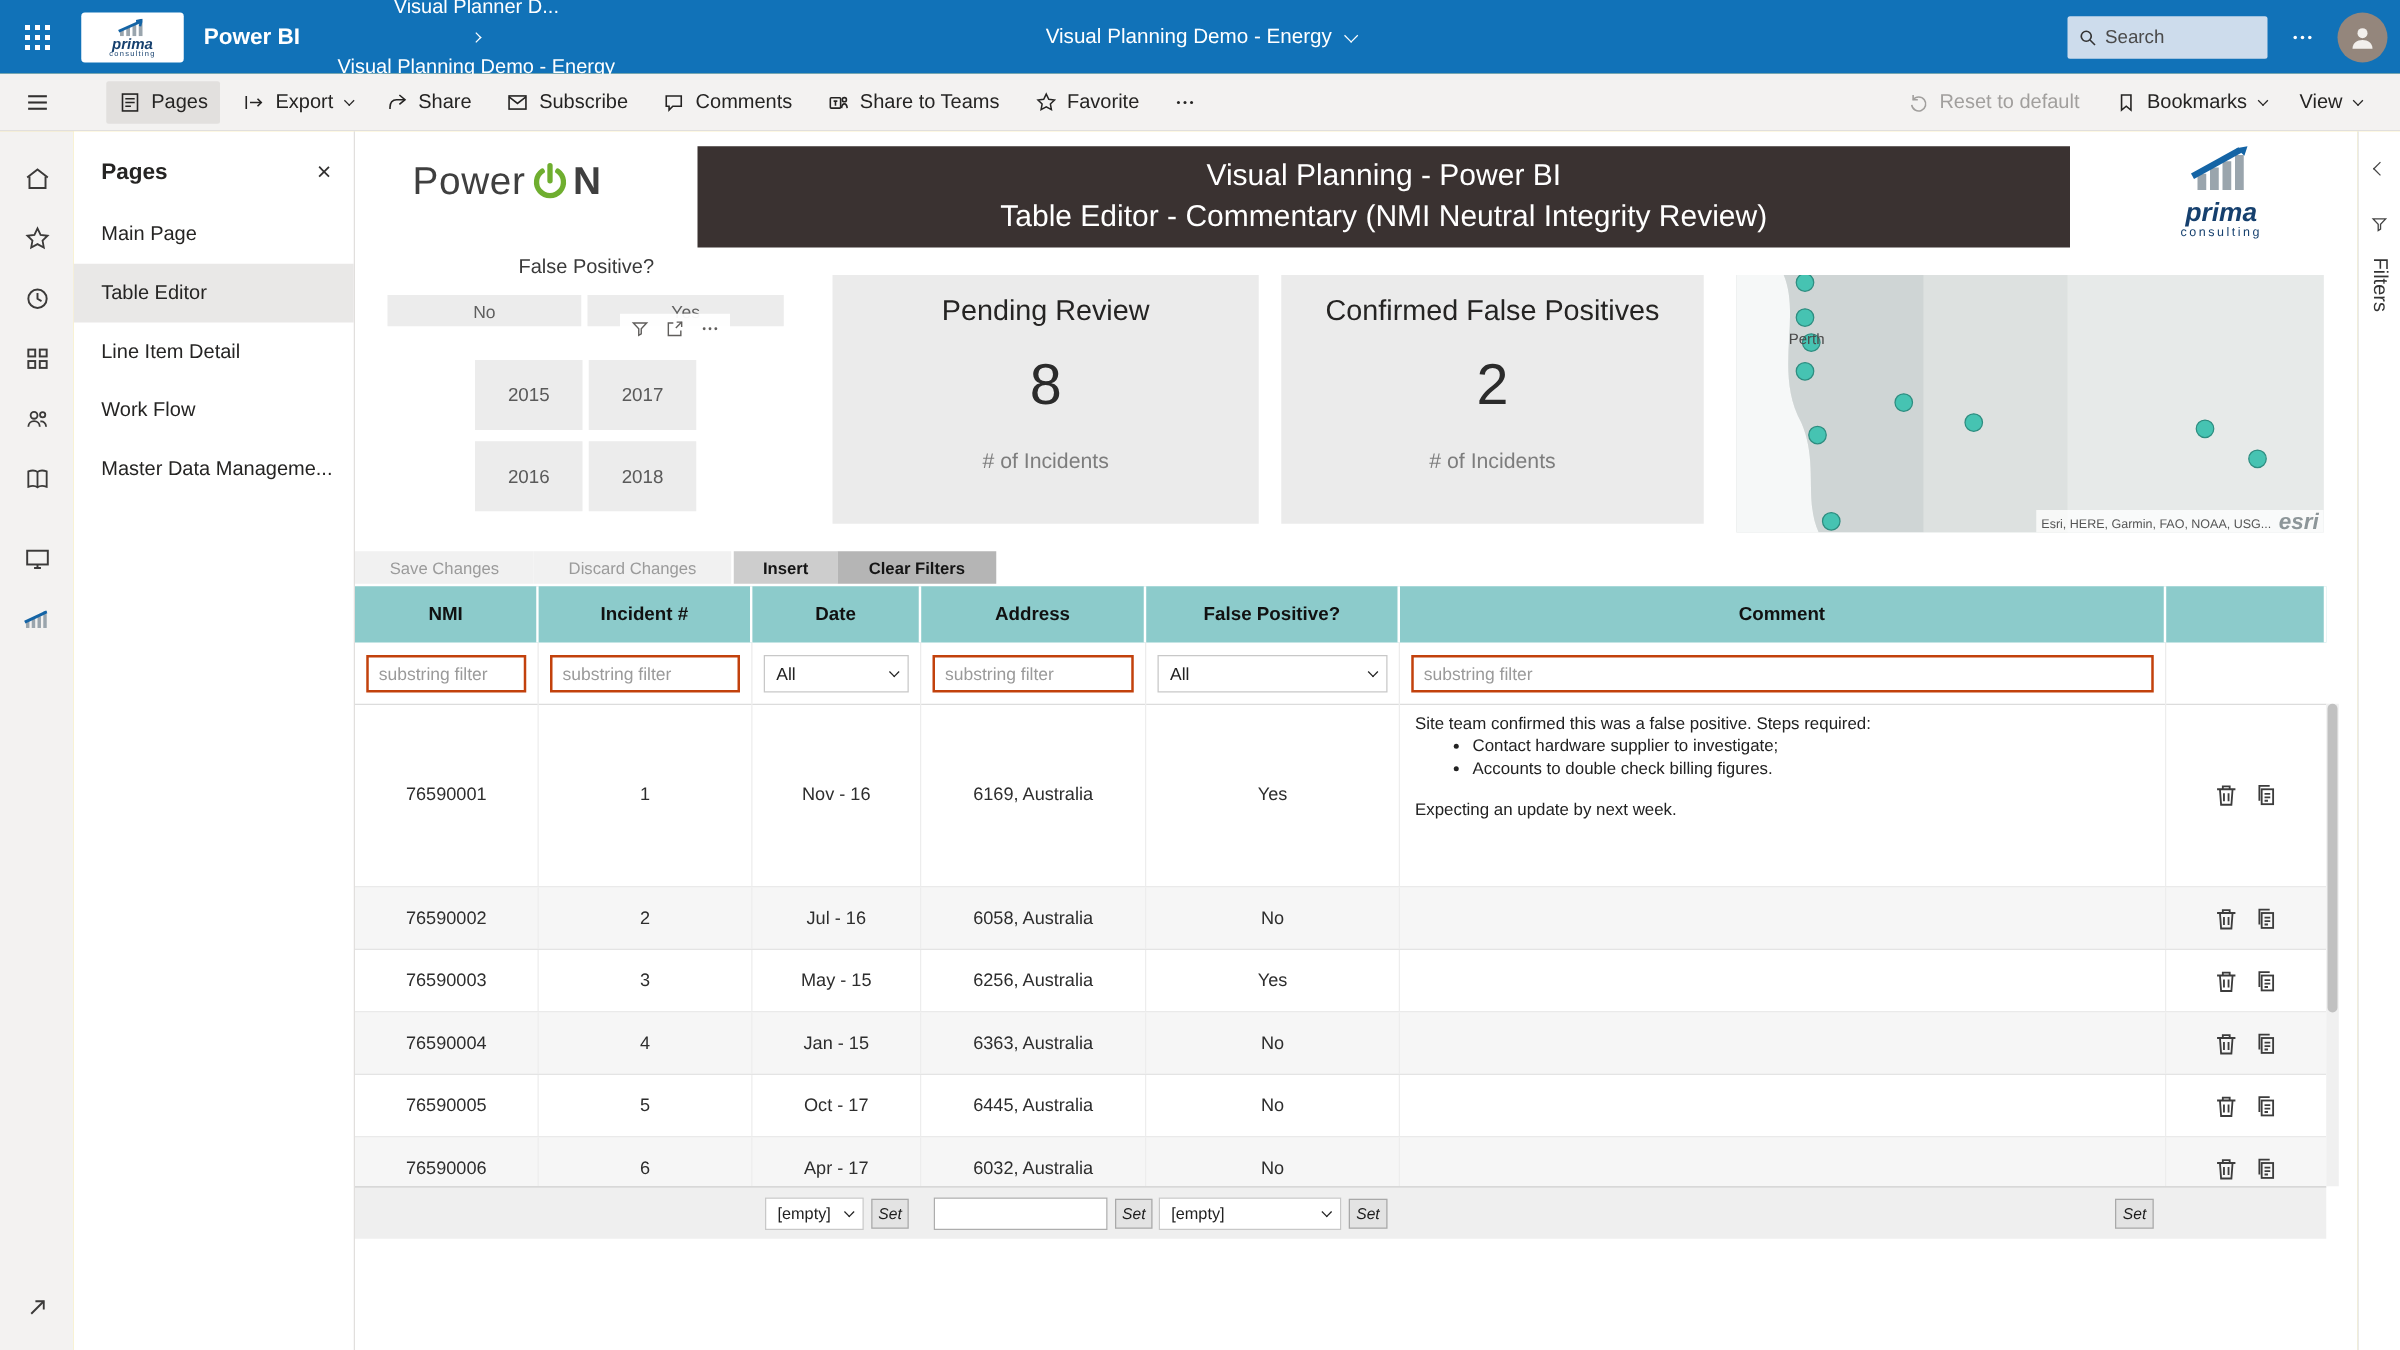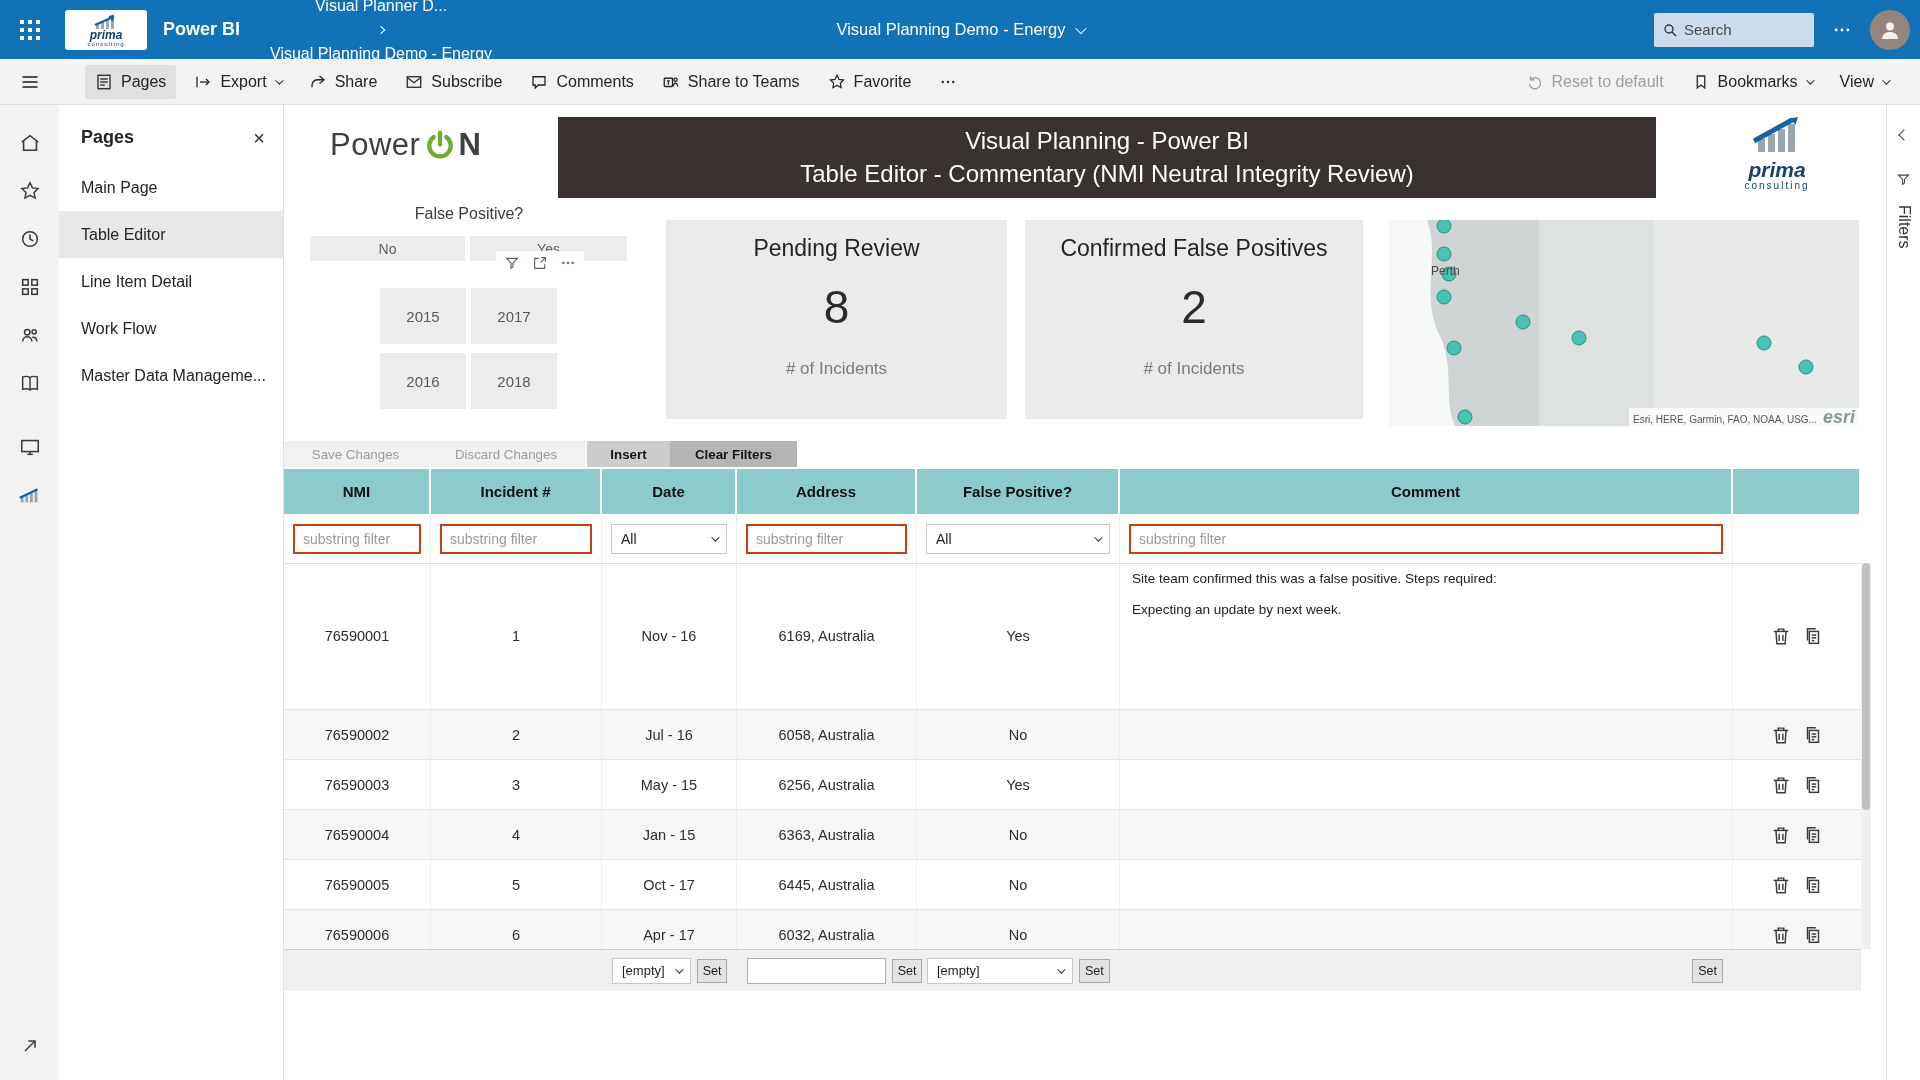--- a/index.html
+++ b/index.html
@@ -116,21 +116,21 @@
   .rich ul { margin:2px 0 0 46px; }
   .rich li { font-size:13.5px; color:#222; line-height:1.35; }
   .rich .c-outro { font-size:13.5px; color:#222; margin-top:16px; }
   .acts { display:flex; align-items:center; justify-content:center; gap:10px; border-right:none; }
   .acts button { color:#3c3c3c; display:flex; }
 
   .tbl-footer { position:absolute; left:0; top:844px; width:1577px; height:42px; background:#efefef; border-top:1px solid #cfcfcf; }
   .ftcell { display:flex; align-items:center; gap:6px; padding:0 10px; font-size:13px; }
   .ftcell .fselect { height:26px; font-size:13px; }
   .ftcell input.ftin { height:26px; border:1px solid #adadad; background:#fff; width:139px; font-size:13px; padding:0 6px; }
-  .setbtn { height:24px; min-width:30px; padding:0 5px; background:#e3e3e3; border:1px solid #a9a9a9; font-size:12.5px; color:#1c1c1c; display:flex; align-items:center; justify-content:center; cursor:pointer; }
+  .setbtn { height:24px; min-width:30px; padding:0 5px; background:#e3e3e3; border:1px solid #a9a9a9; font-size:12.5px; color:#1c1c1c; display:flex; align-items:center; justify-content:center; cursor:pointer;font-style:italic; }
   .ftcell.right { justify-content:flex-end; }
 
   .tbl-scroll { position:absolute; left:1577px; top:458px; width:10px; height:386px; background:#f0f0f0; }
   .tbl-scroll .thumb { position:absolute; left:1px; top:0; width:8px; height:247px; background:#c1c1c1; border-radius:4px; }
 
   
   .frail { position:absolute; right:0; top:105px; width:34px; bottom:0; background:#fff; border-left:1px solid #e3e3e3; display:flex; flex-direction:column; align-items:center; }
   .frail .c { margin-top:22px; color:#444; }
   .frail .fi { margin-top:30px; color:#444; }
   .frail .vt { margin-top:14px; writing-mode:vertical-rl; font-size:16px; color:#333; }
@@ -515,20 +515,24 @@
     <div class="tbl-rows">
 
       <div class="trow drow first">
         <div class="dcell">76590001</div>
         <div class="dcell">1</div>
         <div class="dcell">Nov - 16</div>
         <div class="dcell">6169, Australia</div>
         <div class="dcell">Yes</div>
         <div class="dcell cmt rich">
           <div class="c-intro">Site team confirmed this was a false positive. Steps required:</div>
+          <ul>
+            <li>Contact hardware supplier to investigate;</li>
+            <li>Accounts to double check billing figures.</li>
+          </ul>
           <div class="c-outro">Expecting an update by next week.</div>
         </div>
         <div class="dcell acts">
           <button>
               <svg width="22" height="22" viewBox="0 0 24 24" fill="none" stroke="currentColor" stroke-width="1.6">
                 <line x1="4" y1="7" x2="20" y2="7"></line>
                 <polyline points="9,7 9,4.5 15,4.5 15,7"></polyline>
                 <path d="M6.5 7 l1 13.5 h9 l1-13.5"></path>
                 <line x1="10" y1="10.5" x2="10" y2="17.5"></line>
                 <line x1="14" y1="10.5" x2="14" y2="17.5"></line>

